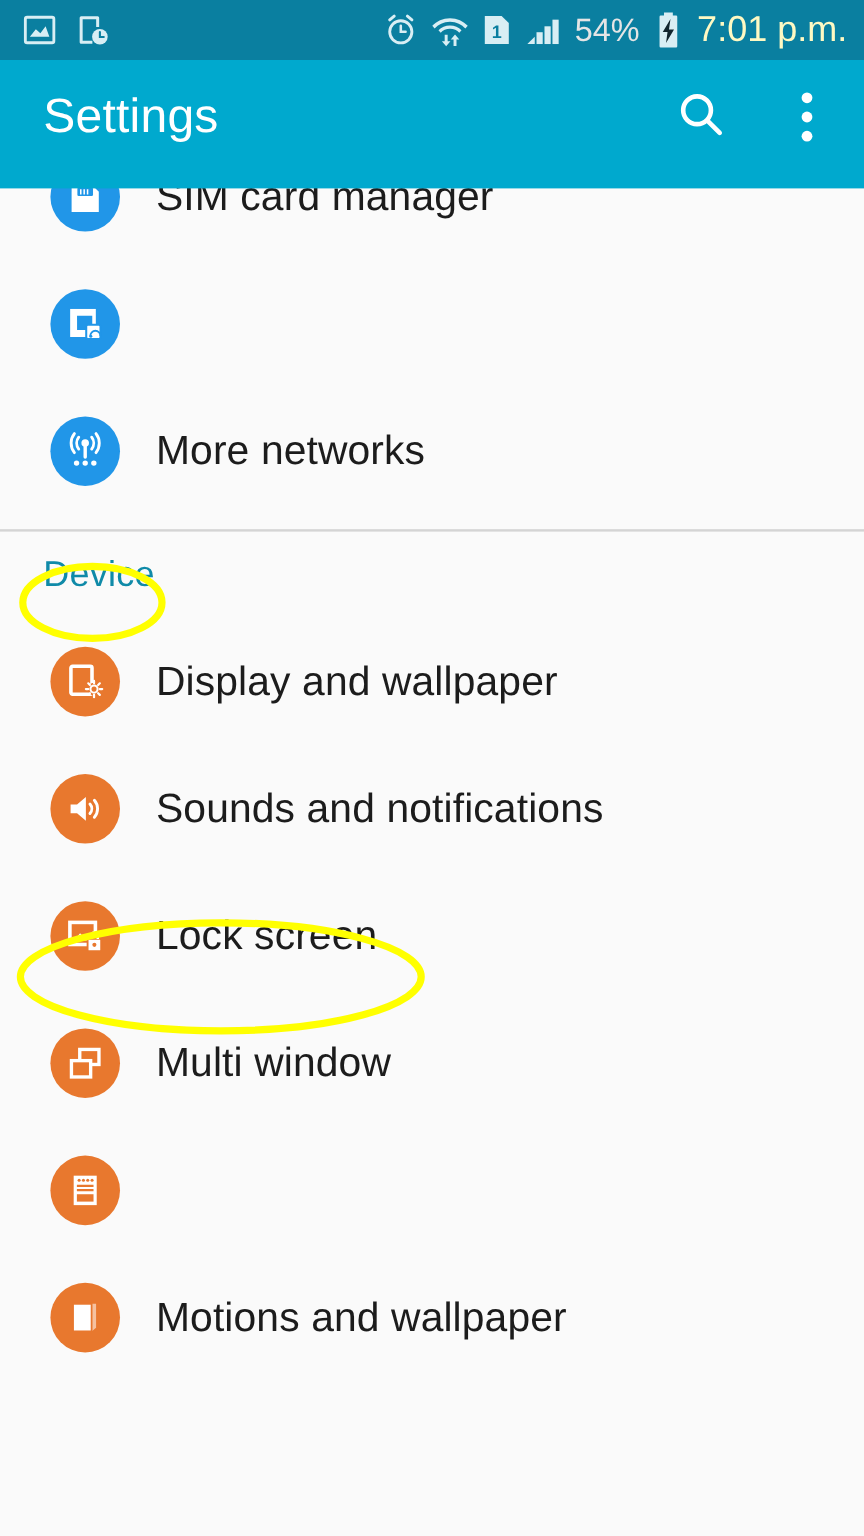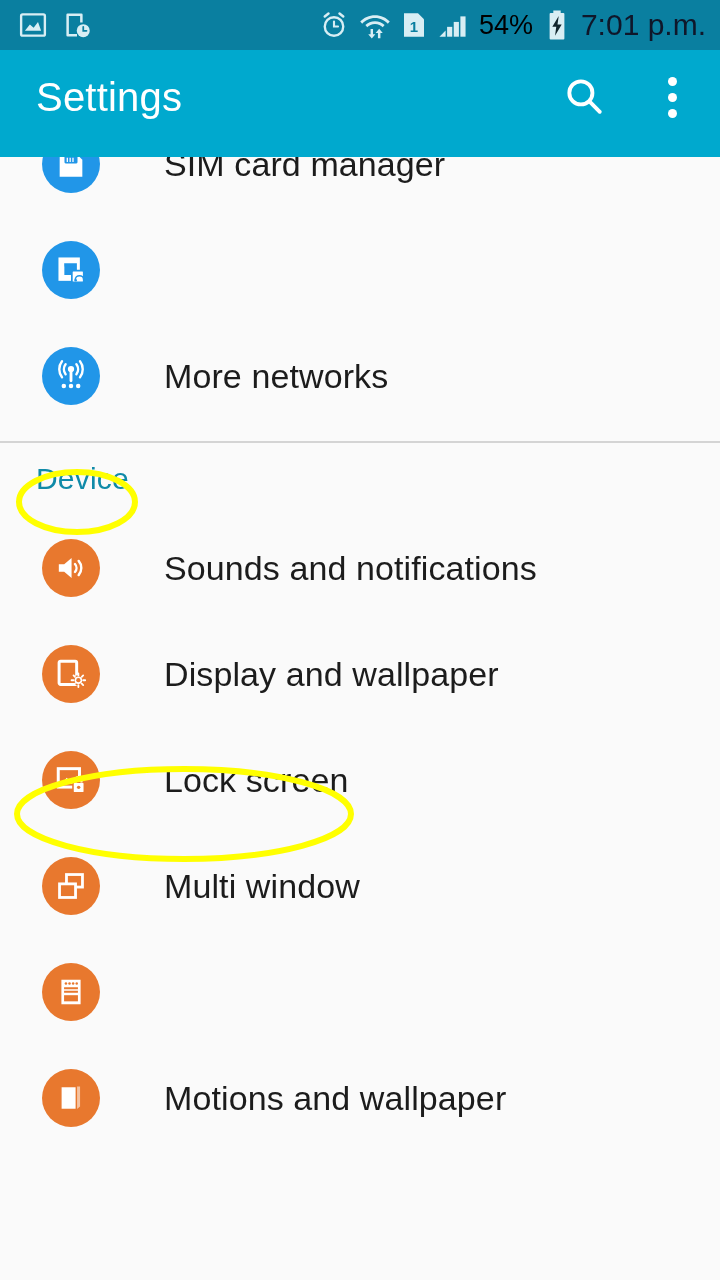--- a/index.html
+++ b/index.html
@@ -43,27 +43,27 @@
     margin-left: auto;
     display: flex;
     align-items: center;
     gap: 10px;
   }
   .sb-icon {
     display: block;
     line-height: 0;
   }
   .sb-battery-pct {
-    color: #000000;
+    color: #e5e5e5;
     font-size: 27px;
     margin-right: 2px;
     text-align: center;
   }
   .sb-clock {
-    color: #0f172a;
+    color: #fef9c3;
     font-size: 30px;
     white-space: nowrap;
     margin-left: 2px;
   }
 
   
   .app-bar {
     position: absolute;
     top: 50px; left: 0;
     width: 720px;
@@ -135,21 +135,21 @@
     border-radius: 50%;
     flex: 0 0 58px;
     display: flex;
     align-items: center;
     justify-content: center;
     position: relative;
   }
   .row-icon.blue { background: #2196e8; }
   .row-icon.orange { background: #e8782e; }
   .row-label {
-    margin-left: 64px;
+    margin-left: 30px;
     font-size: 34px;
     color: #1c1c1c;
     letter-spacing: 0.1px;
     white-space: nowrap;
   }
 
   
   .row.clipped {
     height: 106px;
     margin-top: -46px;
@@ -314,38 +314,38 @@
 
     <div class="divider"></div>
 
     <div class="section-header">
       <span class="section-title">Device</span>
     </div>
 
     <div class="row">
       <div class="row-icon orange">
         <svg width="34" height="34" viewBox="0 0 24 24">
-          <path d="M3.4 9.4 h3.8 L12.4 5 v14 L7.2 14.6 H3.4 Z" fill="#ffffff"></path>
-          <path d="M14.8 9.2 a4.2 4.2 0 0 1 0 5.6" fill="none" stroke="#ffffff" stroke-width="1.7" stroke-linecap="round"></path>
-          <path d="M17.4 7 a7.6 7.6 0 0 1 0 10" fill="none" stroke="#ffffff" stroke-width="1.7" stroke-linecap="round"></path>
-        </svg>
-      </div>
-      <div class="row-label">Sounds and notifications</div>
-    </div>
-
-    <div class="row">
-      <div class="row-icon orange">
-        <svg width="34" height="34" viewBox="0 0 24 24">
           <rect x="3.6" y="3" width="12.4" height="16.4" rx="1" fill="none" stroke="#ffffff" stroke-width="2.1"></rect>
           <circle cx="17.2" cy="16.4" r="3.2" fill="#ffffff" stroke="#e8782e" stroke-width="1"></circle>
           <circle cx="17.2" cy="16.4" r="1.5" fill="#e8782e"></circle>
           <path d="M17.2 11.6 v1.4 M17.2 19.8 v1.4 M12.4 16.4 h1.4 M20.6 16.4 h1.4 M13.8 13 l1 1 M19.6 18.8 l1 1 M20.6 13 l-1 1 M14.8 18.8 l-1 1" stroke="#ffffff" stroke-width="1.3" stroke-linecap="round"></path>
         </svg>
       </div>
       <div class="row-label">Display and wallpaper</div>
+    </div>
+
+    <div class="row">
+      <div class="row-icon orange">
+        <svg width="34" height="34" viewBox="0 0 24 24">
+          <path d="M3.4 9.4 h3.8 L12.4 5 v14 L7.2 14.6 H3.4 Z" fill="#ffffff"></path>
+          <path d="M14.8 9.2 a4.2 4.2 0 0 1 0 5.6" fill="none" stroke="#ffffff" stroke-width="1.7" stroke-linecap="round"></path>
+          <path d="M17.4 7 a7.6 7.6 0 0 1 0 10" fill="none" stroke="#ffffff" stroke-width="1.7" stroke-linecap="round"></path>
+        </svg>
+      </div>
+      <div class="row-label">Sounds and notifications</div>
     </div>
 
     <div class="row">
       <div class="row-icon orange">
         <svg width="34" height="34" viewBox="0 0 24 24">
           <rect x="3" y="4" width="15" height="13" fill="none" stroke="#ffffff" stroke-width="2.1"></rect>
           <path d="M5.4 14.6 L9 10.4 L11.6 13.2 L14 10.6 L16 14.6 Z" fill="#ffffff"></path>
           <rect x="13.4" y="13.6" width="8" height="7.4" rx="0.8" fill="#ffffff" stroke="#e8782e" stroke-width="1.1"></rect>
           <path d="M15.4 13.8 v-1.8 a2 2 0 0 1 4 0 v1.8" fill="none" stroke="#ffffff" stroke-width="1.5"></path>
           <circle cx="17.4" cy="17.2" r="1.2" fill="#e8782e"></circle>

